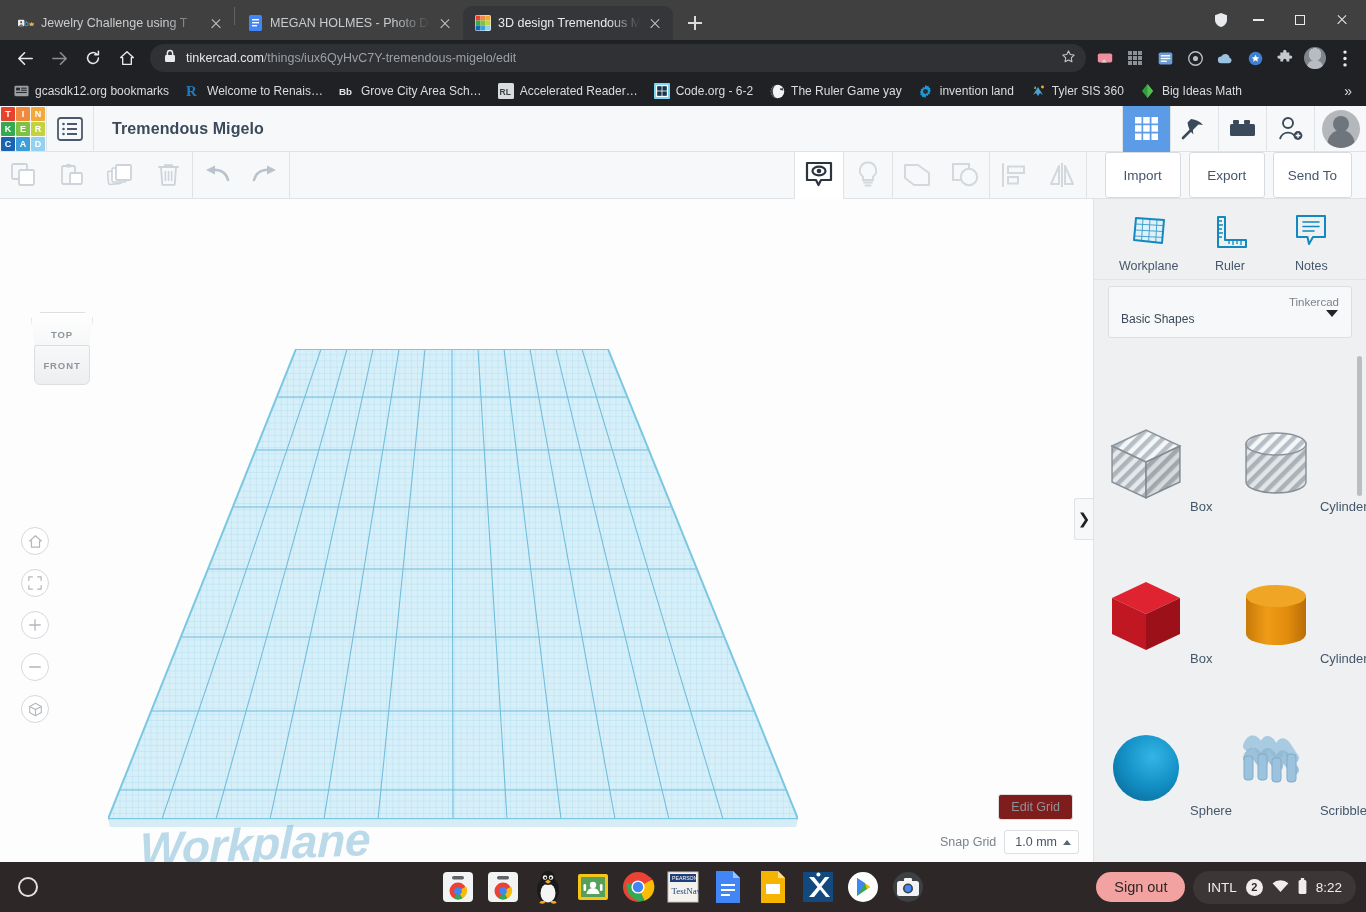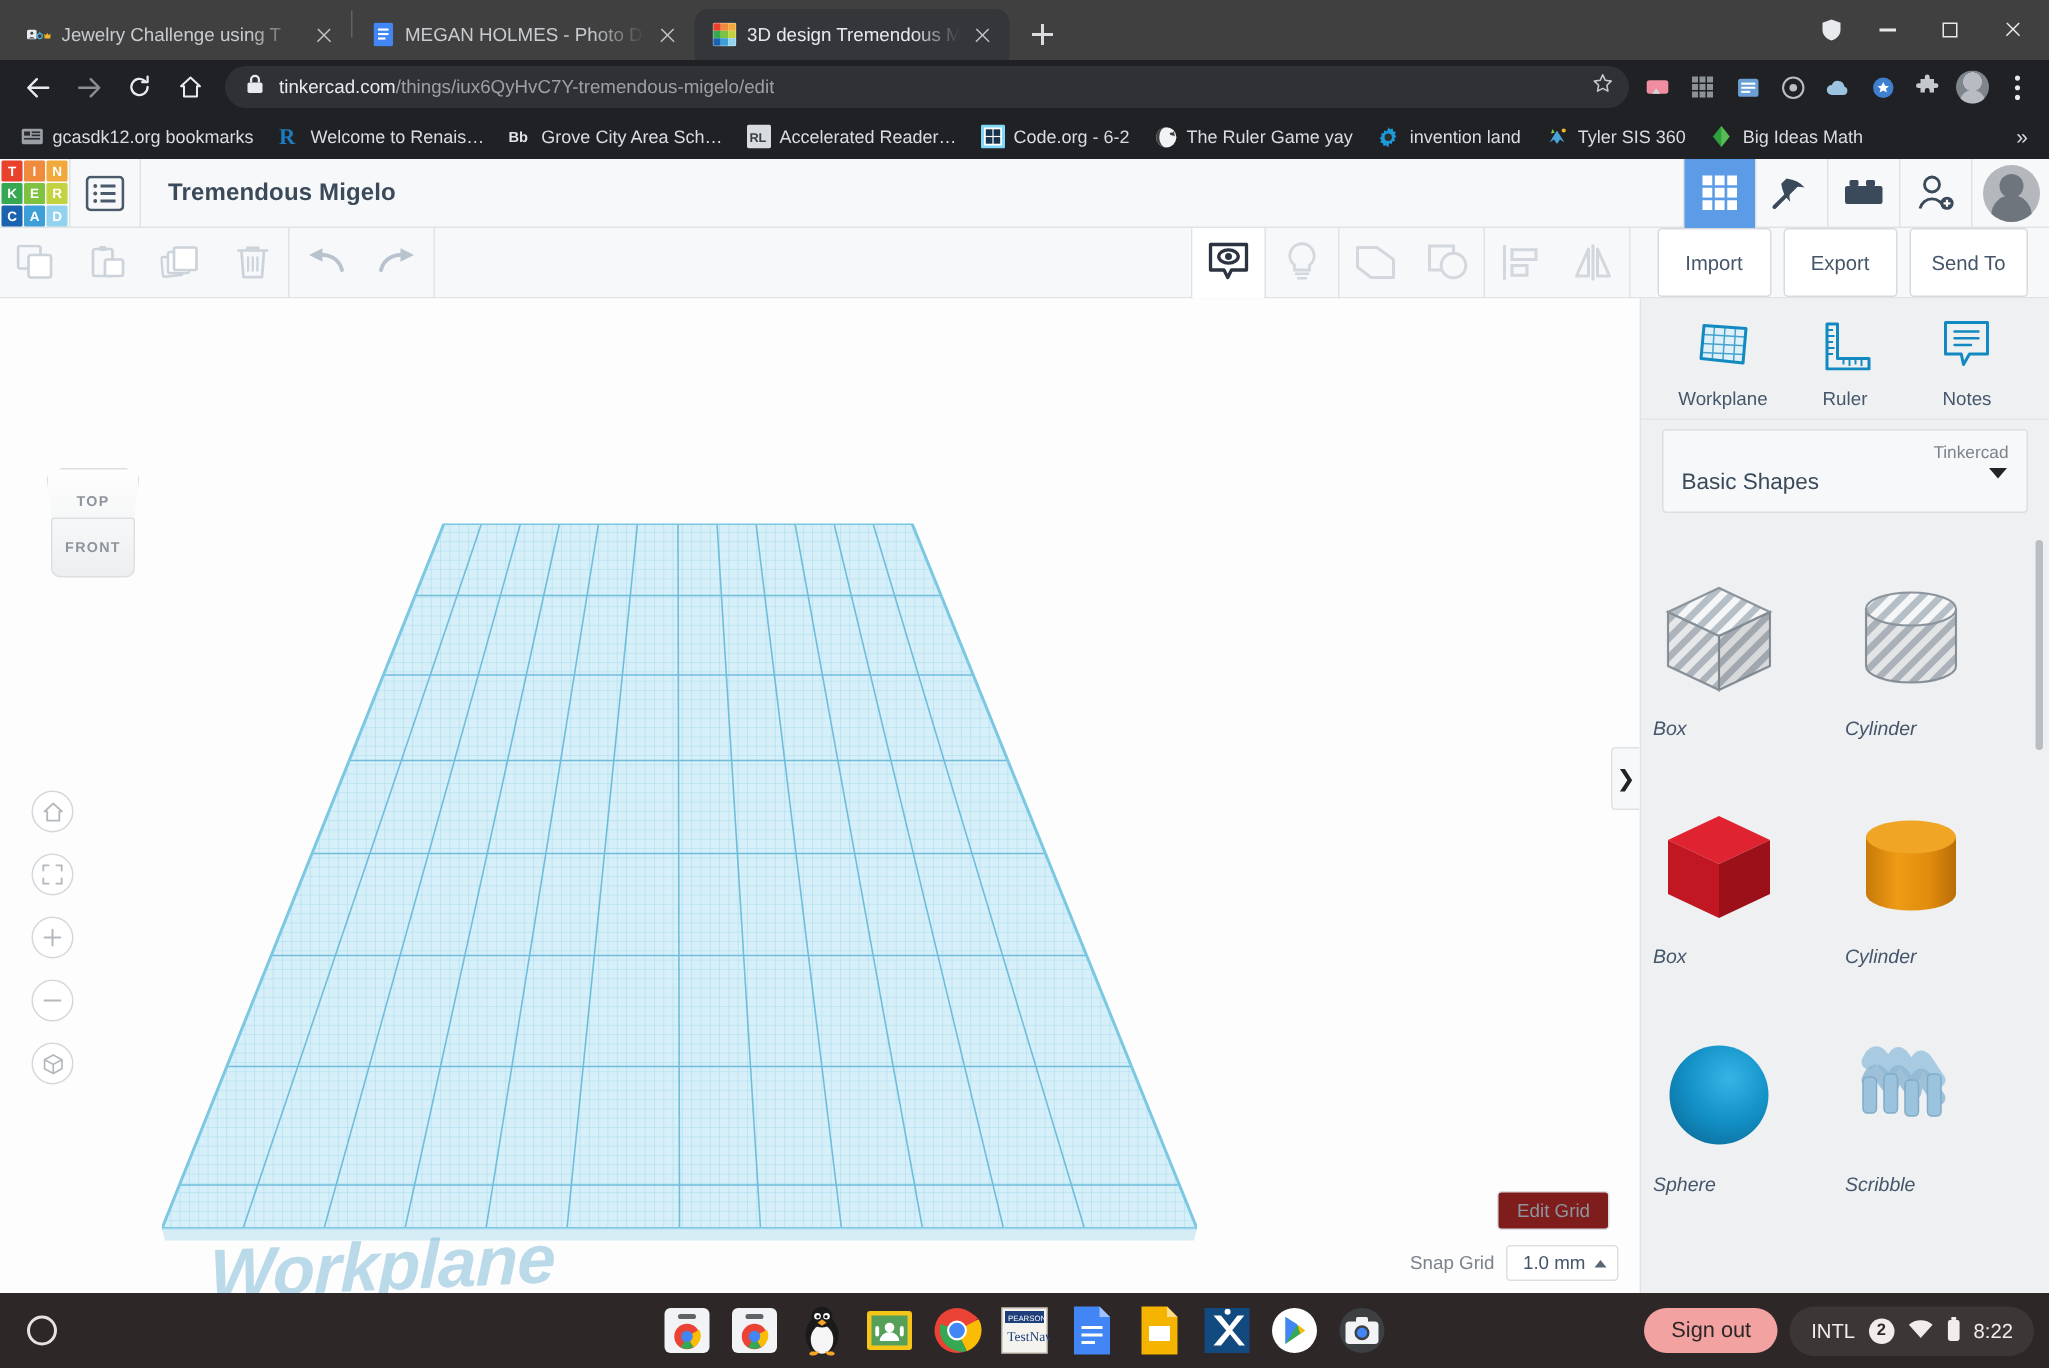--- a/index.html
+++ b/index.html
@@ -233,32 +233,32 @@
   .panel { width: 273px; height: 663px; background: #eef0f2; border-left: 1px solid #e0e3e6; display: flex; flex-direction: column; }
   .panel-tools { height: 80px; display: flex; align-items: center; justify-content: space-around; padding: 8px 14px 0; }
   .ptool { display: flex; flex-direction: column; align-items: center; gap: 7px; width: 72px; }
   .ptool-lbl { font-size: 12.5px; color: #46566a; }
   .panel-sel-wrap { padding: 6px 14px 10px; border-top: 1px solid #e2e5e8; }
   .panel-select {
     background: #f7f8f9; border: 1px solid #dcdfe2; border-radius: 3px;
     padding: 7px 12px 9px; position: relative;
   }
   .ps-small { font-size: 11.5px; color: #7b838b; line-height: 1.5; text-align: right; }
-  .ps-big { font-size: 15px; color: #3b4a5a; line-height: 1.4; }
+  .ps-big { font-size: 12px; color: #3b4a5a; line-height: 1.4; }
   .ps-caret {
     position: absolute; right: 13px; top: 50%; margin-top: -2px;
     width: 0; height: 0; border-left: 6px solid transparent; border-right: 6px solid transparent;
     border-top: 7px solid #21252a;
   }
   .shapes {
     flex: 1 1 auto; position: relative; overflow: hidden;
     display: grid; grid-template-columns: 1fr 1fr; gap: 0;
     padding: 14px 8px 0; align-content: start;
   }
-  .shape-cell { height: 152px; display: flex; flex-direction: column; align-items: flex-start; justify-content: flex-start; padding-top: 10px; font-style: italic; }
+  .shape-cell { height: 152px; display: flex; align-items: flex-end; justify-content: flex-start; padding-top: 10px; }
   .shape-img { height: 100px; display: flex; align-items: center; justify-content: center; }
   .shape-lbl { font-size: 13px; color: #46566a; margin-top: 2px; }
   .scrollbar {
     position: absolute; right: 4px; top: 8px; width: 5px; height: 140px;
     background: #b9bec3; border-radius: 3px;
   }
 
   
   .shelf {
     position: absolute; left: 0; top: 862px; width: 1366px; height: 50px;

